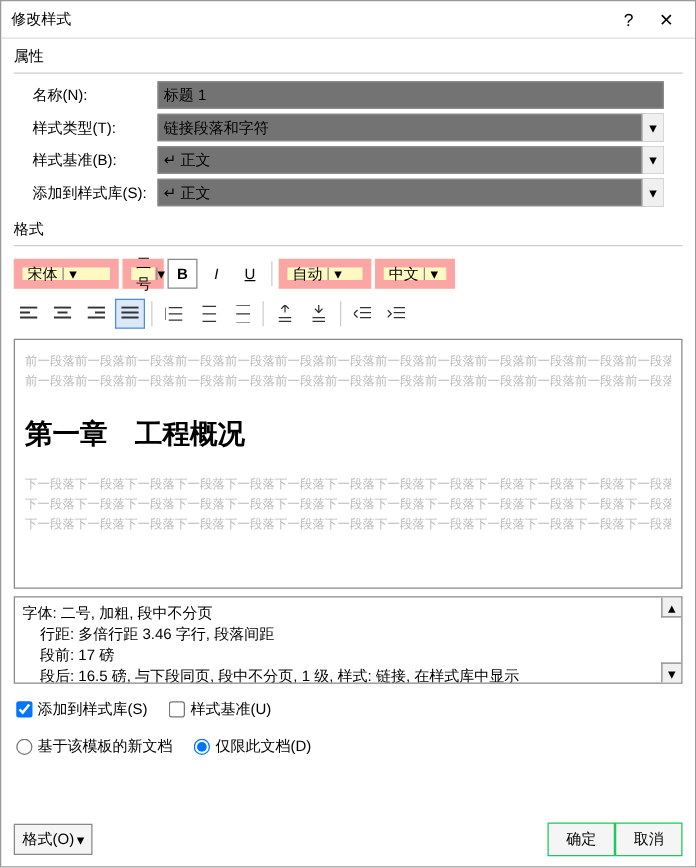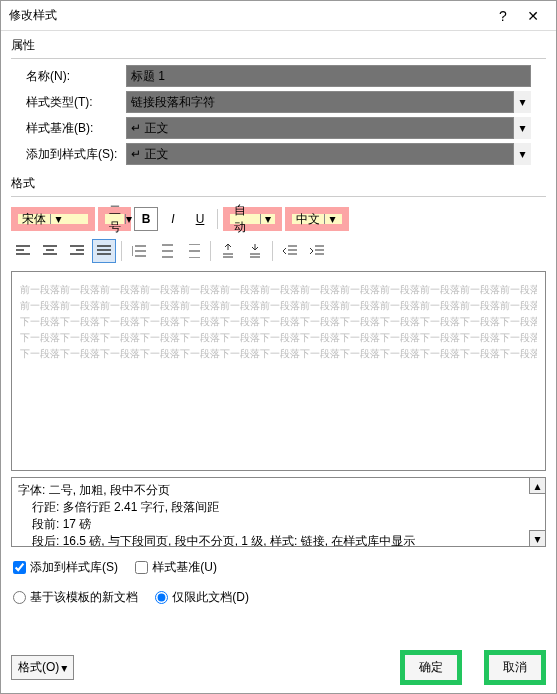--- a/index.html
+++ b/index.html
@@ -28,21 +28,21 @@
 .gray-line{color:#bbb;font-size:10px;white-space:nowrap;overflow:hidden;line-height:1.6}
 .heading{font-family:"SimSun",serif;font-weight:bold;font-size:22px;margin:18px 0}
 .desc{margin:6px 10px;border:1px solid #888;height:70px;padding:4px 6px;position:relative;overflow:hidden}
 .desc .scroll-up,.desc .scroll-down{position:absolute;right:0;width:16px;height:16px;border-left:1px solid #888;background:#f0f0f0;display:flex;align-items:center;justify-content:center;cursor:pointer}
 .desc .scroll-up{top:0;border-bottom:1px solid #888}
 .desc .scroll-down{bottom:0;border-top:1px solid #888}
 .checks{padding:6px 12px}
 .checks label{margin-right:14px;display:inline-flex;align-items:center;gap:4px}
 .dlg-footer{position:absolute;bottom:8px;left:0;right:0;display:flex;align-items:center;padding:0 10px}
 .dlg-footer .spacer{flex:1}
-.push-btn{border:5px solid #22c55e;padding:4px 14px;background:#f5f5f5;cursor:pointer;margin-left:22px}
+.push-btn{border:1px solid #22c55e;padding:4px 14px;background:#f5f5f5;cursor:pointer;margin-left:0}
 .fmt-btn{border:1px solid #888;padding:3px 6px;background:#f5f5f5;cursor:pointer;display:inline-flex;align-items:center;gap:2px}
 svg{display:block}
 </style>
 </head>
 <body>
 
 <div class="titlebar">
   <span class="title">修改样式</span>
   <span class="tbtn">?</span>
   <span class="tbtn">✕</span>
@@ -94,21 +94,21 @@
   <div class="btn" style="border:1px solid #888">
       <b>B</b>
     </div>
   <div class="btn">
       <i>I</i>
     </div>
   <div class="btn">
       <u>U</u>
     </div>
   <div class="sep"></div>
-  <div class="tb-sel" style="width:59px">
+  <div class="tb-sel" style="width:74px">
       <span>自动</span>
       <div class="dd">▾</div>
     </div>
   <div class="tb-sel" style="width:64px">
       <span>中文</span>
       <div class="dd">▾</div>
     </div>
 </div>
 
 <div class="toolbar">
@@ -173,28 +173,29 @@
       <svg width="14" height="12">
         <path d="M5 1h9M5 5h9M5 9h9" stroke="#333"></path>
         <path d="M0 3l3 3-3 3" stroke="#333" fill="none"></path>
       </svg>
     </div>
 </div>
 
 <div class="preview">
   <div class="gray-line">前一段落前一段落前一段落前一段落前一段落前一段落前一段落前一段落前一段落前一段落前一段落前一段落前一段落前一段落前一段落</div>
   <div class="gray-line">前一段落前一段落前一段落前一段落前一段落前一段落前一段落前一段落前一段落前一段落前一段落前一段落前一段落前一段落前一段落</div>
+  <div class="heading">第一章　工程概况</div>
   <div class="gray-line">下一段落下一段落下一段落下一段落下一段落下一段落下一段落下一段落下一段落下一段落下一段落下一段落下一段落下一段落下一段落下一段落下一段落下一段落下一段落下一段落下一段落下一段落下一段落下一段落下一段落下一段落</div>
   <div class="gray-line">下一段落下一段落下一段落下一段落下一段落下一段落下一段落下一段落下一段落下一段落下一段落下一段落下一段落下一段落下一段落下一段落下一段落下一段落下一段落下一段落下一段落下一段落下一段落下一段落下一段落下一段落</div>
   <div class="gray-line">下一段落下一段落下一段落下一段落下一段落下一段落下一段落下一段落下一段落下一段落下一段落下一段落下一段落下一段落下一段落下一段落下一段落下一段落下一段落下一段落下一段落下一段落下一段落下一段落下一段落下一段落</div>
 </div>
 
 <div class="desc">
   <div>字体: 二号, 加粗, 段中不分页</div>
-  <div style="padding-left:14px">行距: 多倍行距 2.41 字行, 段落间距</div>
+  <div style="padding-left:14px">行距: 多倍行距 3.46 字行, 段落间距</div>
   <div style="padding-left:14px">段前: 17 磅</div>
   <div style="padding-left:14px">段后: 16.5 磅, 与下段同页, 段中不分页, 1 级, 样式: 链接, 在样式库中显示</div>
   <div class="scroll-up">▴</div>
   <div class="scroll-down">▾</div>
 </div>
 
 <div class="checks">
   <label>
       <input type="checkbox" checked="" style=""> 
       <span>添加到样式库(S)</span>

